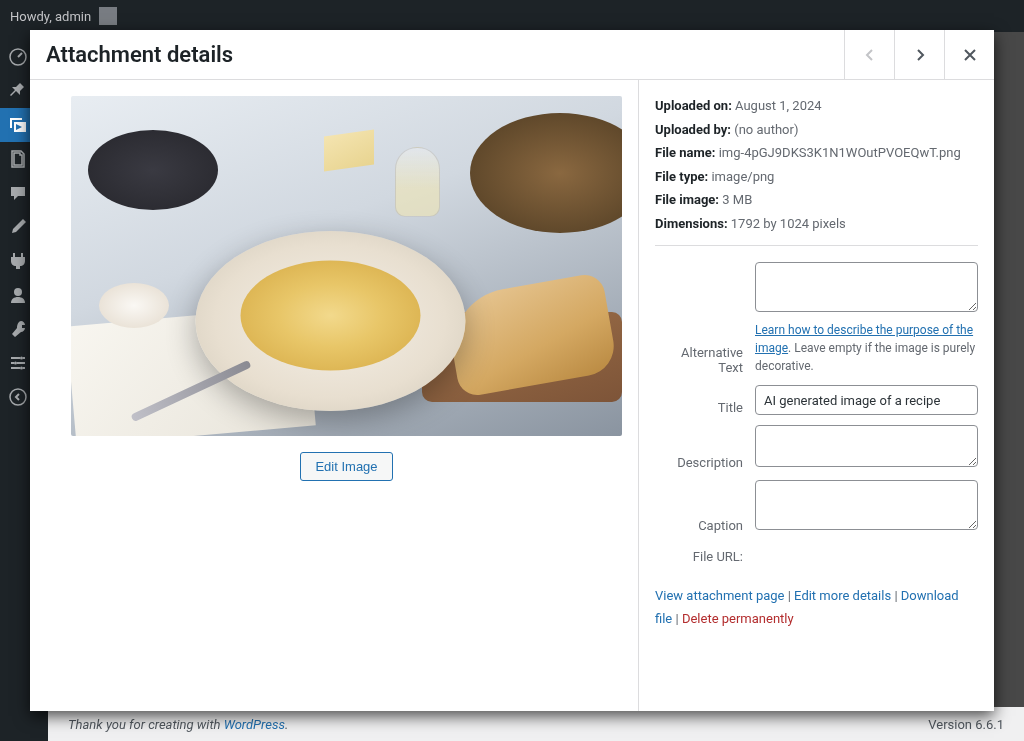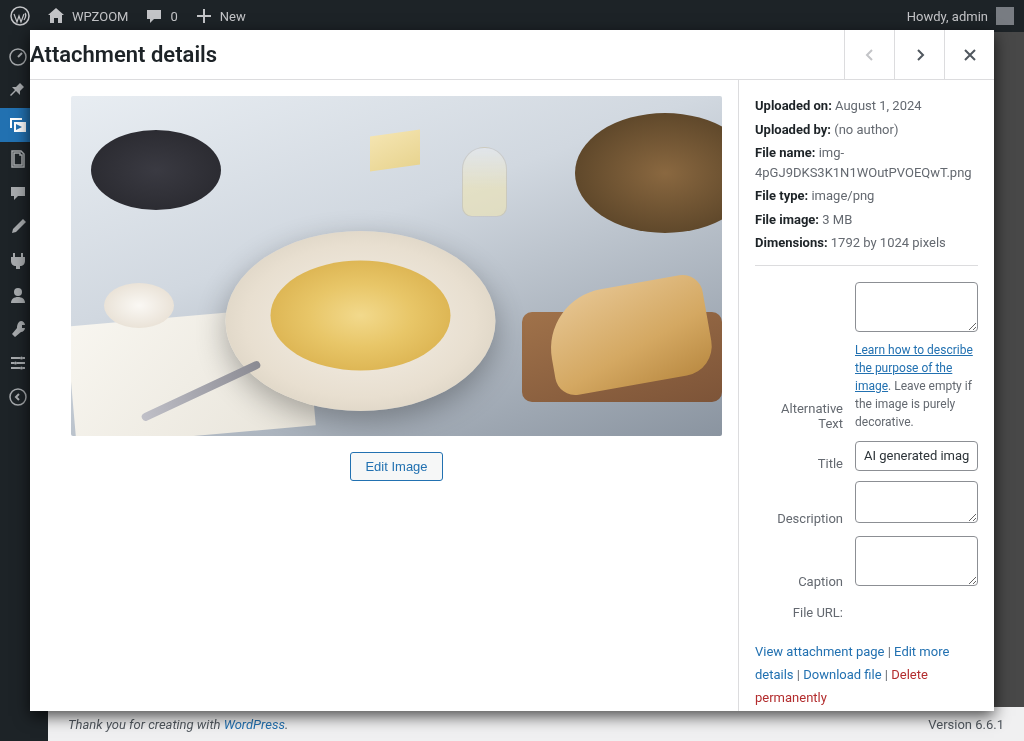--- a/index.html
+++ b/index.html
@@ -97,21 +97,21 @@
       display: flex;
       flex-direction: column;
       z-index: 100;
     }
     .modal-header {
       height: 50px;
       border-bottom: 1px solid #dcdcde;
       display: flex;
       align-items: center;
       justify-content: space-between;
-      padding-left: 0;
+      padding-left: 16px;
     }
     .modal-title {
       font-size: 22px;
       font-weight: 600;
       color: #1d2327;
     }
     .modal-header-buttons {
       display: flex;
       height: 100%;
     }
@@ -243,21 +243,21 @@
       margin-top: 16px;
       padding: 6px 14px;
       border: 1px solid #2271b1;
       background: #f6f7f7;
       color: #2271b1;
       border-radius: 3px;
       font-size: 13px;
       cursor: pointer;
     }
     .modal-right {
-      width: 256px;
+      width: 356px;
       border-left: 1px solid #dcdcde;
       padding: 16px;
       overflow-y: auto;
       font-size: 13px;
       color: #646970;
     }
     .meta-row {
       margin-bottom: 4px;
       line-height: 1.5;
     }
@@ -319,46 +319,20 @@
     .action-links a { color: #2271b1; text-decoration: none; }
     .action-links .delete { color: #b32d2e; }
     .action-links .sep { color: #646970; }
 
     svg { width: 20px; height: 20px; }
   </style>
 </head>
 <body>
 
 <div class="admin-bar">
-  <div class="admin-bar-left">
-    <span class="admin-bar-item">
-      <svg viewBox="0 0 20 20" fill="currentColor">
-          <circle cx="10" cy="10" r="9" fill="none" stroke="currentColor" stroke-width="1.5"></circle>
-          <path d="M4 8 L7 16 L9 10 L11 16 L14 8 M15 7 C16 8 16 11 14 14" fill="none" stroke="currentColor" stroke-width="1.2"></path>
-        </svg>
-    </span>
-    <span class="admin-bar-item">
-      <svg viewBox="0 0 20 20" fill="currentColor">
-          <path d="M10 2 L18 9 L16 9 L16 17 L12 17 L12 12 L8 12 L8 17 L4 17 L4 9 L2 9 Z"></path>
-        </svg>
-      <span>WPZOOM</span>
-    </span>
-    <span class="admin-bar-item">
-      <svg viewBox="0 0 20 20" fill="currentColor">
-          <path d="M3 4 H17 V13 H10 L6 17 V13 H3 Z"></path>
-        </svg>
-      <span>0</span>
-    </span>
-    <span class="admin-bar-item">
-      <svg viewBox="0 0 20 20" fill="currentColor">
-          <path d="M9 3 H11 V9 H17 V11 H11 V17 H9 V11 H3 V9 H9 Z"></path>
-        </svg>
-      <span>New</span>
-    </span>
-  </div>
   <div class="admin-bar-right">
     <span>Howdy, admin</span>
     <span class="avatar"></span>
   </div>
 </div>
 
 <div class="sidebar">
   <div class="sidebar-item">
       <svg viewBox="0 0 20 20" fill="currentColor">
         <circle cx="10" cy="10" r="8" fill="none" stroke="currentColor" stroke-width="1.5"></circle>

